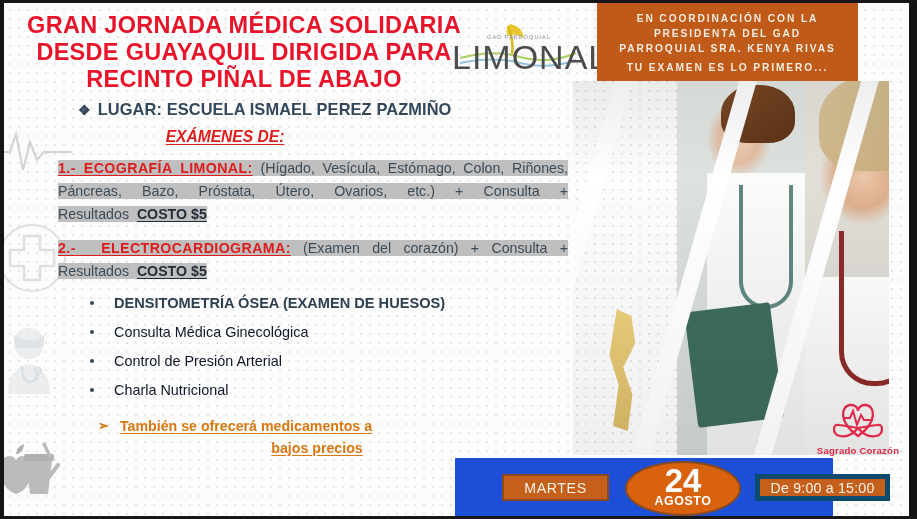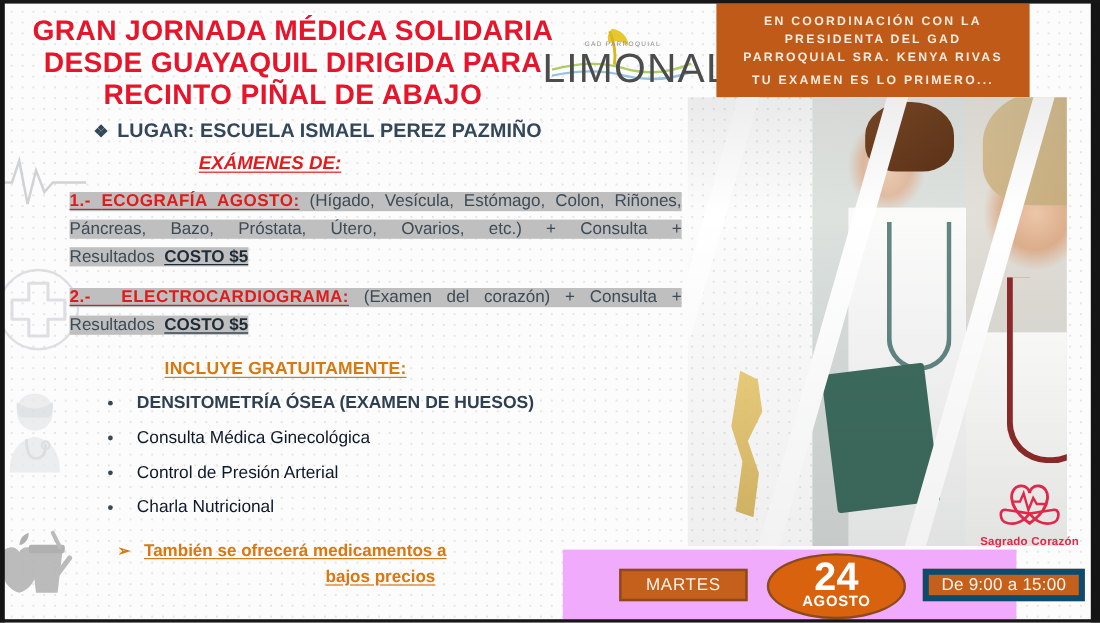--- a/index.html
+++ b/index.html
@@ -162,21 +162,21 @@
     margin-top:7px;padding-left:62px;
     font-size:14.2px;font-weight:bold;color:#d9780f;line-height:22px;
   }
   #meds .arrow{position:absolute;margin-left:-22px;color:#d9780f;font-size:13px;}
   #meds .txt{text-decoration:underline;text-underline-offset:2px;}
   #meds .l1{display:block;}
   #meds .l2{display:block;text-align:center;padding-right:54px;}
 
   
   #datebar{
-    position:absolute;left:469px;top:458px;width:378px;height:58px;background:#f0abfc;
+    position:absolute;left:455px;top:458px;width:378px;height:58px;background:#1d4ed8;
   }
   #chip-day{
     position:absolute;left:47px;top:16px;width:107px;height:27px;
     background:#c4601b;border:2px solid #8a4a1d;
     display:flex;align-items:center;justify-content:center;
     color:#fbf3ea;font-size:14.2px;letter-spacing:.6px;box-sizing:border-box;
   }
   #chip-date{
     position:absolute;left:170px;top:3px;width:116px;height:55px;
     background:#d9620e;border:2px solid #8a4a1d;border-radius:50%;
@@ -283,31 +283,30 @@
   <div id="content">
 
     <div id="lugar">
       <span class="bullet">❖</span><span>LUGAR: ESCUELA ISMAEL PEREZ  PAZMIÑO</span>
     </div>
 
     <div id="examenes">EXÁMENES DE:</div>
 
     <div class="exam-block justified">
       <span class="hl">
-        <span class="exam-head">1.-</span><span class="exam-head">&nbsp;</span><span class="exam-head">ECOGRAFÍA  AGOSTO:</span><span class="exam-detail"> </span><span class="exam-detail">(Hígado,  Vesícula,  Estómago, Colon, Riñones, Páncreas, Bazo, Próstata, Útero, Ovarios, etc.) + Consulta + Resultados</span><span class="exam-detail">&nbsp;&nbsp;</span><span class="costo">COSTO $5</span>
+        <span class="exam-head">1.-</span><span class="exam-head">&nbsp;</span><span class="exam-head">ECOGRAFÍA  LIMONAL:</span><span class="exam-detail"> </span><span class="exam-detail">(Hígado,  Vesícula,  Estómago, Colon, Riñones, Páncreas, Bazo, Próstata, Útero, Ovarios, etc.) + Consulta + Resultados</span><span class="exam-detail">&nbsp;&nbsp;</span><span class="costo">COSTO $5</span>
       </span>
     </div>
 
     <div class="exam-block justified">
       <span class="hl">
         <span class="exam-head">2.-</span><span class="exam-head">&nbsp;&nbsp;</span><span class="exam-head">ELECTROCARDIOGRAMA:</span><span class="exam-detail"> </span><span class="exam-detail">(Examen  del  corazón)  + Consulta + Resultados</span><span class="exam-detail">&nbsp;&nbsp;</span><span class="costo">COSTO $5</span>
       </span>
     </div>
 
-    <div id="incluye">INCLUYE GRATUITAMENTE:</div>
 
     <ul id="free-list">
       <li class="strong">DENSITOMETRÍA ÓSEA (EXAMEN DE HUESOS)</li>
       <li>Consulta Médica Ginecológica</li>
       <li>Control de Presión Arterial</li>
       <li>Charla Nutricional</li>
     </ul>
 
     <div id="meds">
       <span class="arrow">➢</span>

